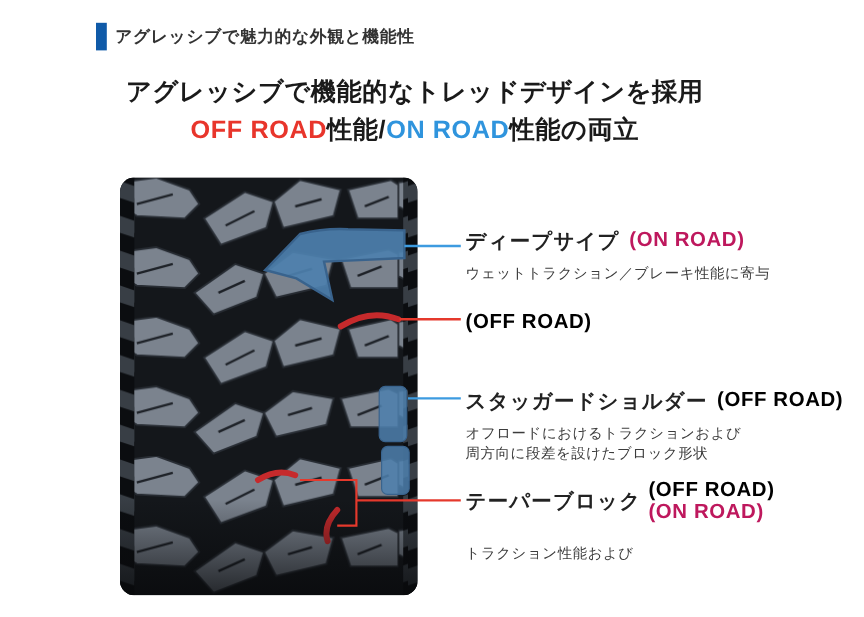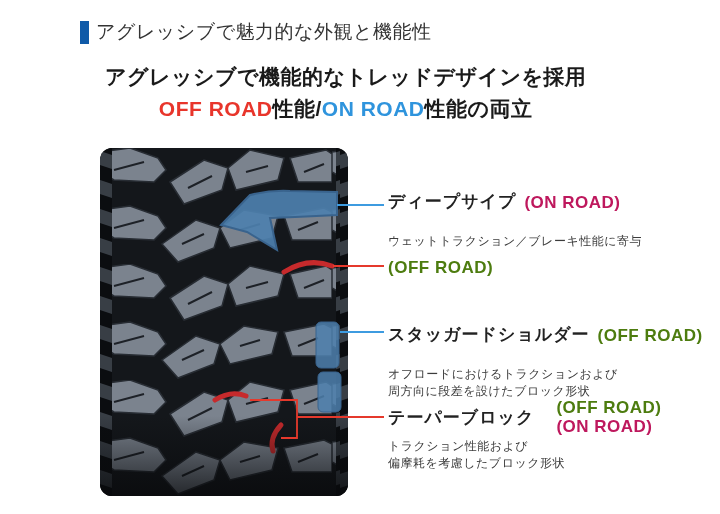--- a/index.html
+++ b/index.html
@@ -19,22 +19,22 @@
     left: 80px; top: 19px;
     display: flex;
     align-items: center;
   }
   .accent-bar {
     width: 9px; height: 23px;
     background: #0f5aa8;
     margin-right: 7px;
   }
   .section-title {
-    font-size: 19px;
-    font-weight: normal;
+    font-size: 14px;
+    font-weight: bold;
     color: #333333;
     letter-spacing: 0.5px;
   }
 
   
   .headline {
     position: absolute;
     left: 105px; top: 64px;
     font-weight: bold;
     color: #1a1a1a;
@@ -64,39 +64,39 @@
 
   
   .annotation {
     position: absolute;
     left: 388px;
     width: 330px;
     white-space: nowrap;
   }
   .ann-title-row {
     display: flex;
-    align-items: flex-end;
+    align-items: flex-start;
     gap: 8px;
     font-size: 17px;
     font-weight: bold;
     color: #222222;
     letter-spacing: 1px;
   }
   .ann-tag { letter-spacing: 0.5px; }
   .tag-blue { color: #be185d; }
-  .tag-red  { color: #4d7c0f; }
+  .tag-red  { color: #000000; }
   .ann-desc {
-    margin-top: 20px;
+    margin-top: 7px;
     font-size: 12px;
     line-height: 17px;
     color: #3c3c3c;
     letter-spacing: 0.5px;
   }
   
-  .ann-title-row.stacked { align-items: center; gap: 22px; }
+  .ann-title-row.stacked { align-items: center; gap: 6px; }
   .tag-stack { display: flex; flex-direction: column; line-height: 19px; }
 </style>
 </head>
 <body>
 
 <div id="page">
 
   <div class="section-header">
     <div class="accent-bar"></div>
     <div class="section-title">アグレッシブで魅力的な外観と機能性</div>
@@ -206,19 +206,18 @@
   </div>
 
   <div class="annotation" style="top:398px">
     <div class="ann-title-row stacked">
       <span>テーパーブロック</span>
       <span class="tag-stack">
         <span class="ann-tag tag-red">(OFF ROAD)</span>
         <span class="ann-tag tag-blue">(ON ROAD)</span>
       </span>
     </div>
-    <div class="ann-desc" style="margin-top:2px">
+    <div class="ann-desc" style="margin-top:17px">
       <div>トラクション性能および</div>
-      <div>偏摩耗を考慮したブロック形状</div>
     </div>
   </div>
 
 </div>
 
 </body></html>

